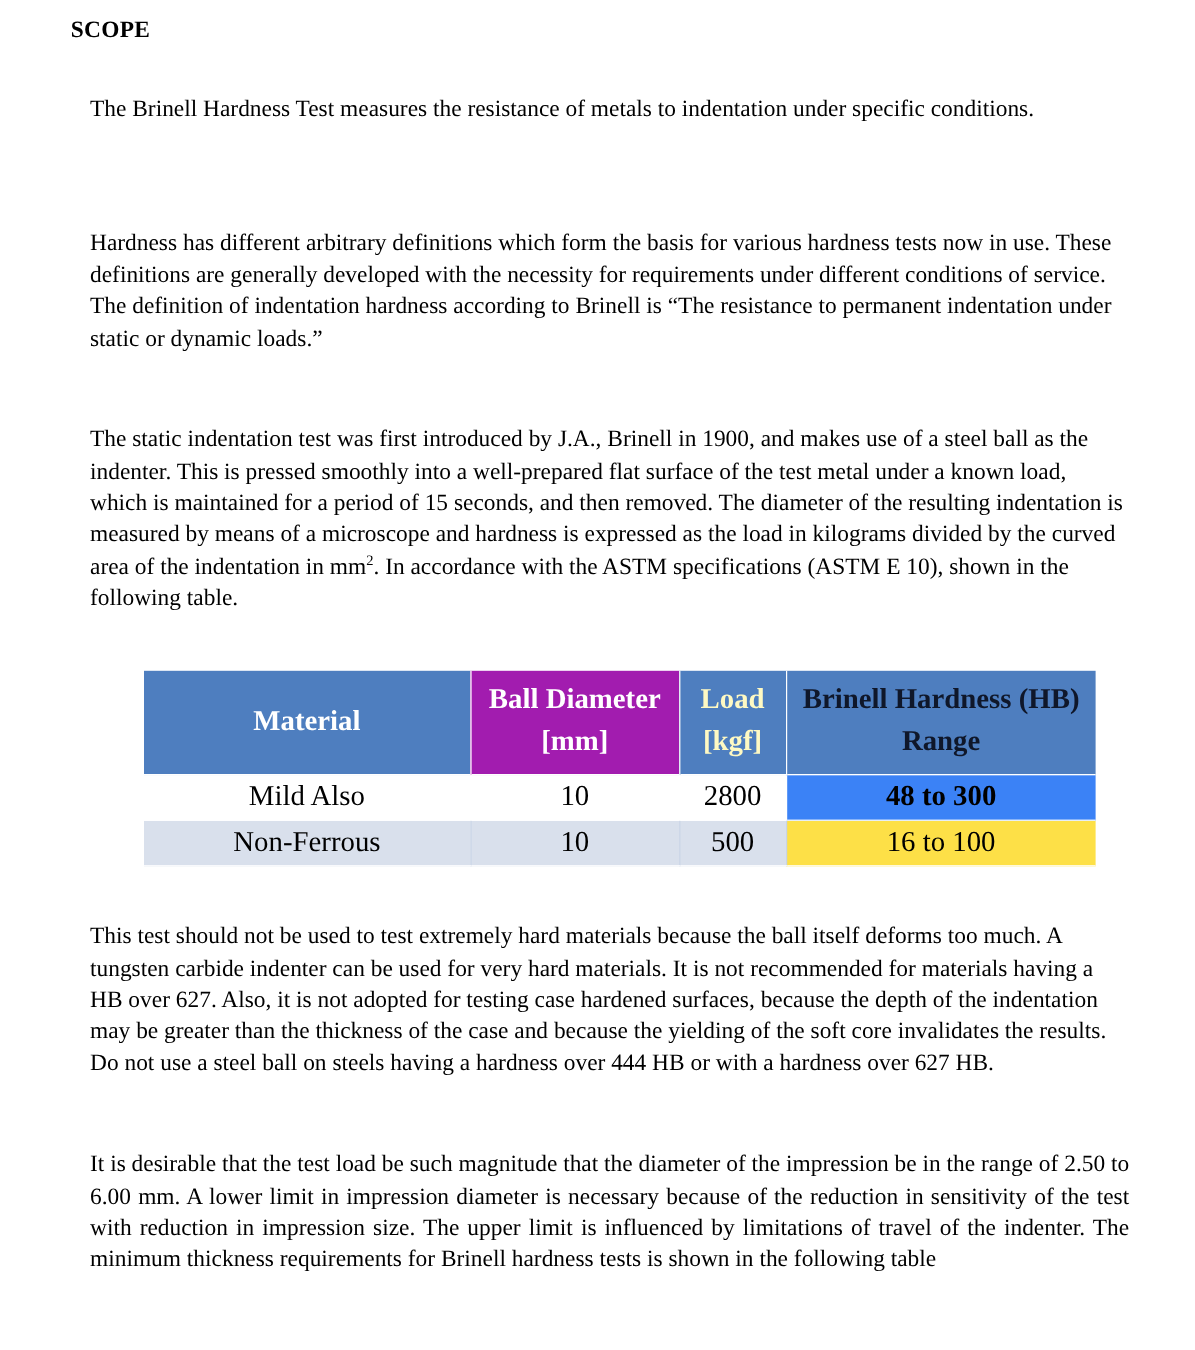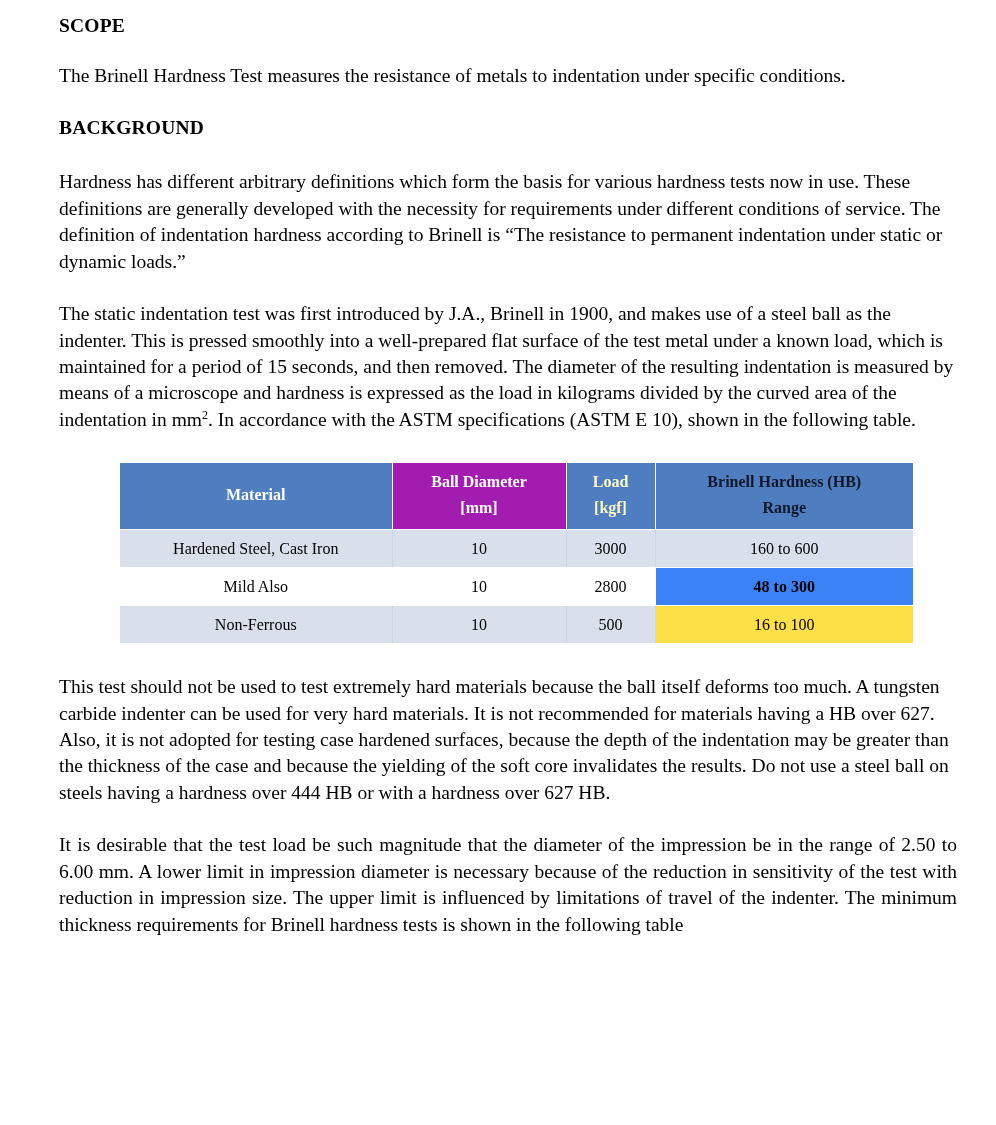--- a/index.html
+++ b/index.html
@@ -30,21 +30,21 @@
     font-family: "Liberation Serif", "DejaVu Serif", serif;
     font-size: 19.5px;
     font-weight: bold;
     line-height: 1.18;
     margin: 0 0 4px 0;
     letter-spacing: 0.2px;
   }
   p.para {
     font-size: 19.5px;
     line-height: 1.355;
-    margin: 0;
+    margin: 16px;
     text-align: left;
     hyphens: none;
   }
   p.para.justified {
     text-align: justify;
     text-justify: inter-word;
   }
   .gap-sm { height: 22px; }
   .gap-md { height: 26px; }
   .gap-lg { height: 27px; }
@@ -60,21 +60,21 @@
     width: 898px;
     display: flex;
     justify-content: flex-start;
     padding-left: 61px;
     box-sizing: border-box;
   }
   table.spec-table {
     border-collapse: collapse;
     width: 793px;
     table-layout: fixed;
-    font-size: 16px;
+    font-size: 24px;
   }
   table.spec-table th,
   table.spec-table td {
     padding: 0;
     margin: 0;
   }
   table.spec-table thead th {
     color: #ffffff;
     font-weight: bold;
     text-align: center;
@@ -120,21 +120,20 @@
   <div class="doc-body">
 
     <h2 class="section-heading">SCOPE</h2>
 
     <div class="gap-sm"></div>
 
     <p class="para">The Brinell Hardness Test measures the resistance of metals to indentation under specific conditions.</p>
 
     <div class="gap-lg"></div>
 
-    <h2 class="section-heading">BACKGROUND</h2>
 
     <div class="gap-md"></div>
 
     <p class="para">Hardness has different arbitrary definitions which form the basis for various hardness tests now in use. These definitions are generally developed with the necessity for requirements under different conditions of service. The definition of indentation hardness according to Brinell is “The resistance to permanent indentation under static or dynamic loads.”</p>
 
     <div class="gap-md"></div>
 
     <p class="para"><span>The static indentation test was first introduced by J.A., Brinell in 1900, and makes use of a steel ball as the indenter. This is pressed smoothly into a well-prepared flat surface of the test metal under a known load, which is maintained for a period of 15 seconds, and then removed. The diameter of the resulting indentation is measured by means of a microscope and hardness is expressed as the load in kilograms divided by the curved area of the indentation in mm</span><sup>2</sup><span>. In accordance with the ASTM specifications (ASTM E 10), shown in the following table.</span></p>
 
     <div class="gap-xl"></div>
@@ -160,26 +159,20 @@
               <span>Load</span>
               <span class="hdr-line2">[kgf]</span>
             </th>
             <th class="col-range" style="background-color: rgb(78, 126, 191); color: #0f172a;">
               <span>Brinell Hardness (HB)</span>
               <span class="hdr-line2">Range</span>
             </th>
           </tr>
         </thead>
         <tbody>
-          <tr class="band">
-            <td style="background-color: rgb(217, 224, 236);">Hardened Steel, Cast Iron</td>
-            <td style="background-color: rgb(217, 224, 236);">10</td>
-            <td style="background-color: rgb(217, 224, 236);">3000</td>
-            <td style="background-color: rgb(217, 224, 236);">160 to 600</td>
-          </tr>
           <tr class="plain">
             <td style="background-color: rgb(255, 255, 255);">Mild Also</td>
             <td style="background-color: rgb(255, 255, 255);">10</td>
             <td style="background-color: rgb(255, 255, 255);">2800</td>
             <td style="background-color: #3b82f6; font-weight: bold;">48 to 300</td>
           </tr>
           <tr class="band">
             <td style="background-color: rgb(217, 224, 236);">Non-Ferrous</td>
             <td style="background-color: rgb(217, 224, 236);">10</td>
             <td style="background-color: rgb(217, 224, 236);">500</td>

